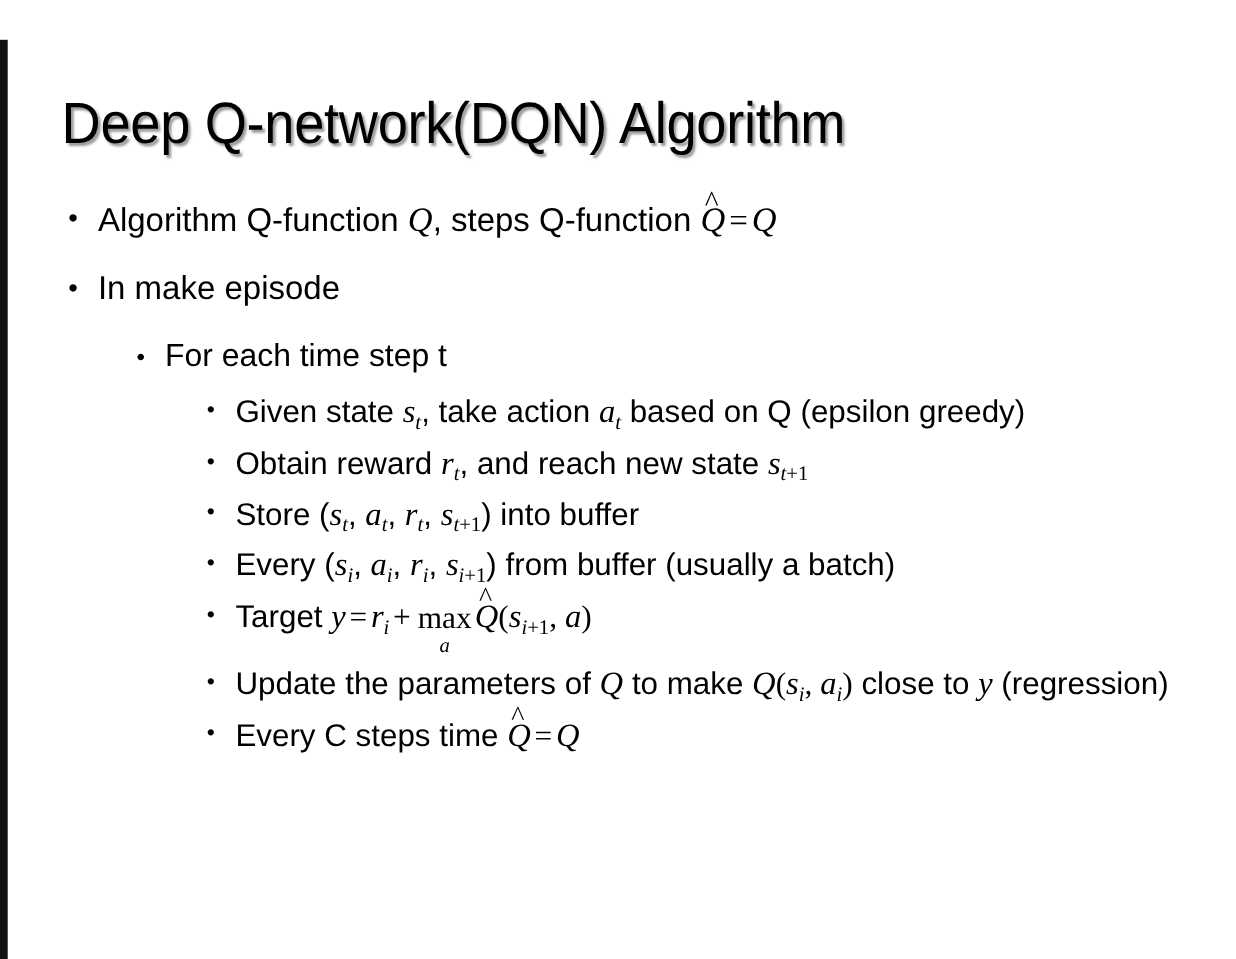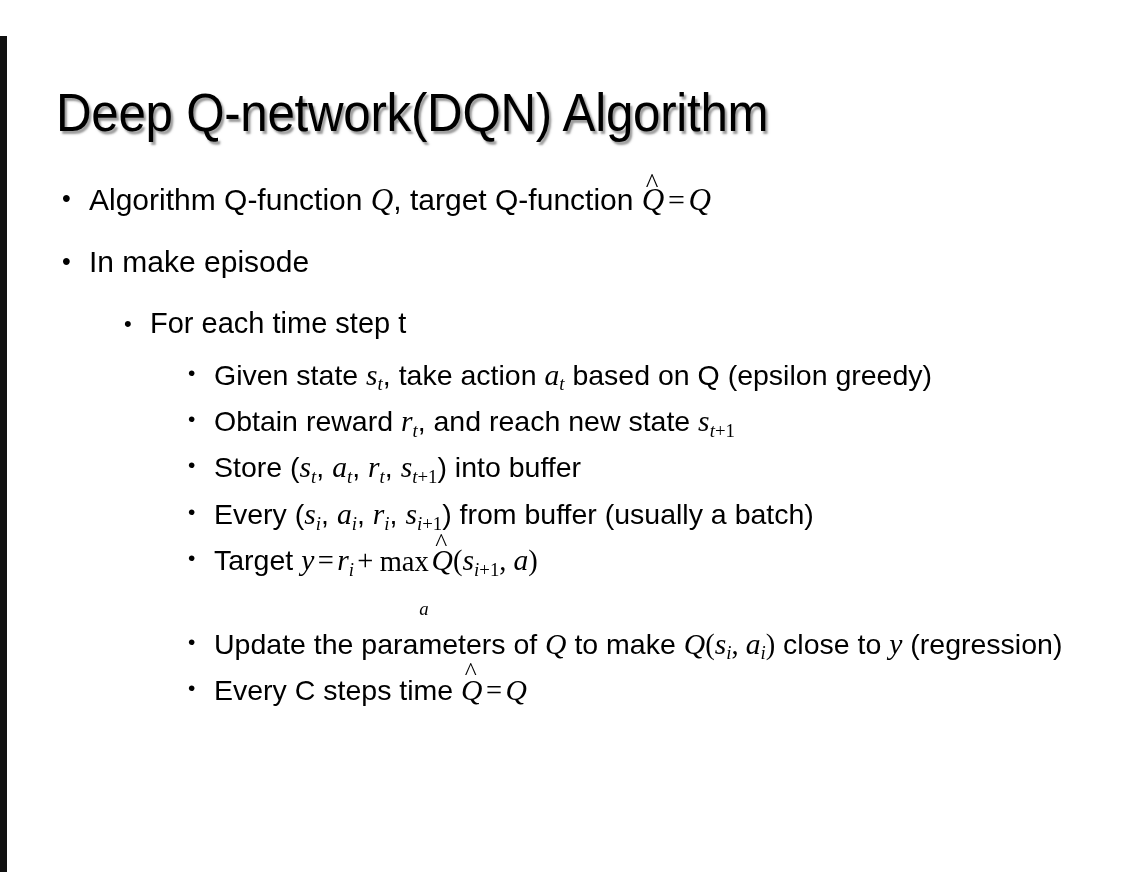--- a/index.html
+++ b/index.html
@@ -123,27 +123,26 @@
     left: 50%;
     top: -0.46em;
     transform: translateX(-58%);
     font-style: normal;
     font-size: 0.86em;
     line-height: 1;
   }
   .maxop {
     display: inline-flex;
     flex-direction: column;
-    align-items: flex-end;
+    align-items: center;
     vertical-align: baseline;
     position: relative;
     top: 0.04em;
     margin: 0 0.10em;
     line-height: 1;
-    gap: 22px;
   }
   .maxop .mx {
     font-family: "Liberation Serif", "DejaVu Serif", serif;
     font-style: normal;
     font-size: 1.0em;
     line-height: 1;
   }
   .maxop .sb {
     font-family: "Liberation Serif", "DejaVu Serif", serif;
     font-style: italic;
@@ -158,21 +157,21 @@
 <div class="slide">
 
   <div class="left-band"></div>
 
   <div class="slide-title">Deep Q-network(DQN) Algorithm</div>
 
   <div class="body-list">
 
     <div class="bullet-row lvl1">
       <span class="dot">•</span>
-      <span class="content"><span>Algorithm Q-function </span><span class="mi">Q</span><span>, target Q-function </span><span class="hatq"><span class="hat">^</span><span>Q</span></span><span class="eq">=</span><span class="mi">Q</span></span>
+      <span class="content"><span>Algorithm Q-function </span><span class="mi">Q</span><span>, steps Q-function </span><span class="hatq"><span class="hat">^</span><span>Q</span></span><span class="eq">=</span><span class="mi">Q</span></span>
     </div>
 
     <div class="bullet-row lvl1">
       <span class="dot">•</span>
       <span class="content">In make episode</span>
     </div>
 
     <div class="bullet-row lvl2">
       <span class="dot">•</span>
       <span class="content">For each time step t</span>

